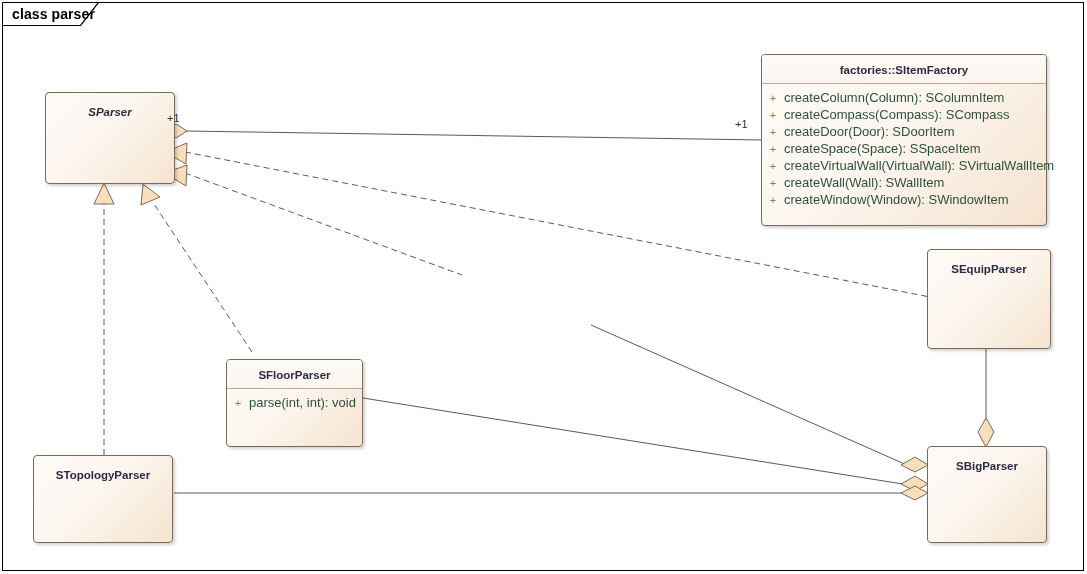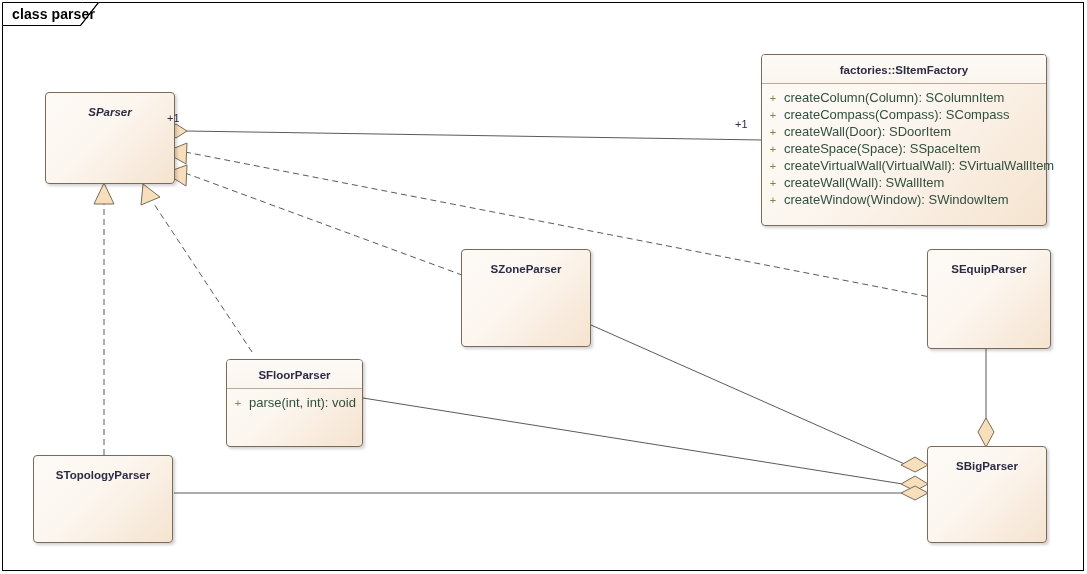--- a/index.html
+++ b/index.html
@@ -217,44 +217,41 @@
       <div class="member-row">
         <span class="member-vis">+</span>
         <span class="member-sig">createColumn(Column): SColumnItem</span>
       </div>
       <div class="member-row">
         <span class="member-vis">+</span>
         <span class="member-sig">createCompass(Compass): SCompass</span>
       </div>
       <div class="member-row">
         <span class="member-vis">+</span>
-        <span class="member-sig">createWall(Door): SDoorItem</span>
+        <span class="member-sig">createDoor(Door): SDoorItem</span>
       </div>
       <div class="member-row">
         <span class="member-vis">+</span>
         <span class="member-sig">createSpace(Space): SSpaceItem</span>
       </div>
       <div class="member-row">
         <span class="member-vis">+</span>
         <span class="member-sig">createVirtualWall(VirtualWall): SVirtualWallItem</span>
       </div>
       <div class="member-row">
         <span class="member-vis">+</span>
         <span class="member-sig">createWall(Wall): SWallItem</span>
       </div>
       <div class="member-row">
         <span class="member-vis">+</span>
         <span class="member-sig">createWindow(Window): SWindowItem</span>
       </div>
     </div>
   </div>
 
-  <div class="uml-class plain" id="box-szoneparser" style="left:461px; top:249px; width:130px; height:98px;">
-    <div class="class-title">SZoneParser</div>
-  </div>
 
   <div class="uml-class plain" id="box-sequipparser" style="left:927px; top:249px; width:124px; height:100px;">
     <div class="class-title">SEquipParser</div>
   </div>
 
   <div class="uml-class" id="box-sfloorparser" style="left:226px; top:359px; width:137px; height:88px;">
     <div class="class-header">
       <span class="class-title">SFloorParser</span>
     </div>
     <div class="class-members">

